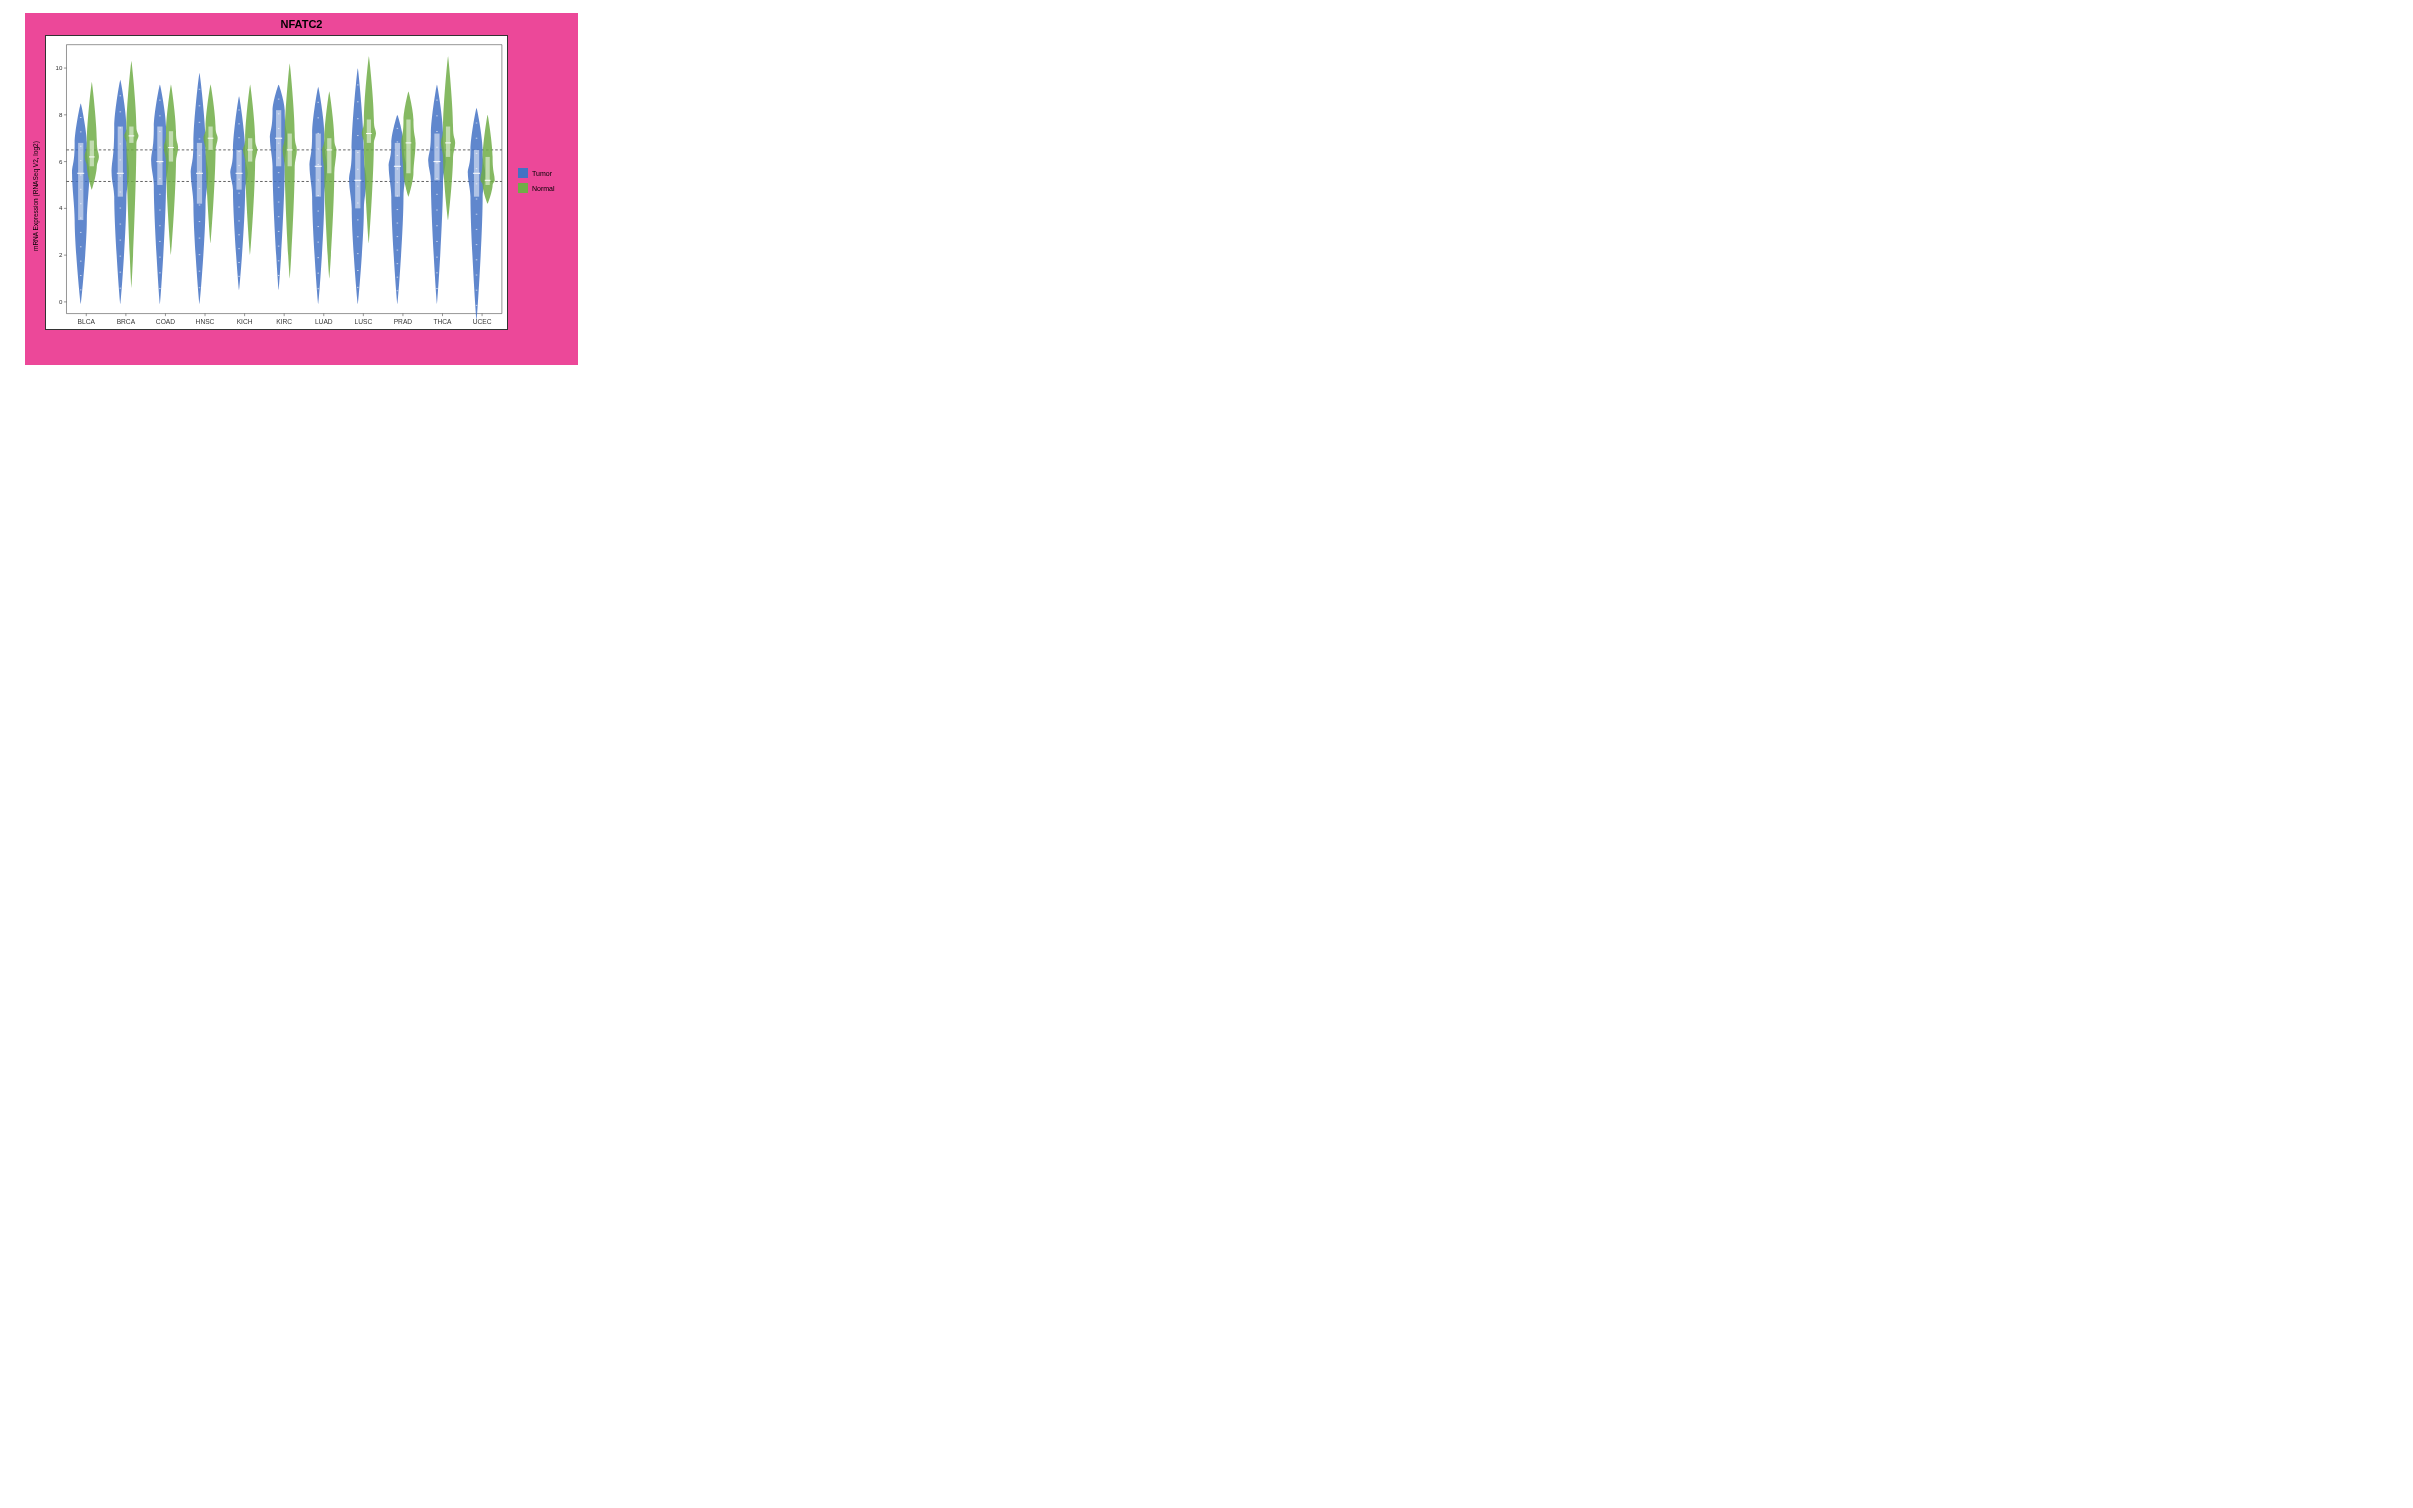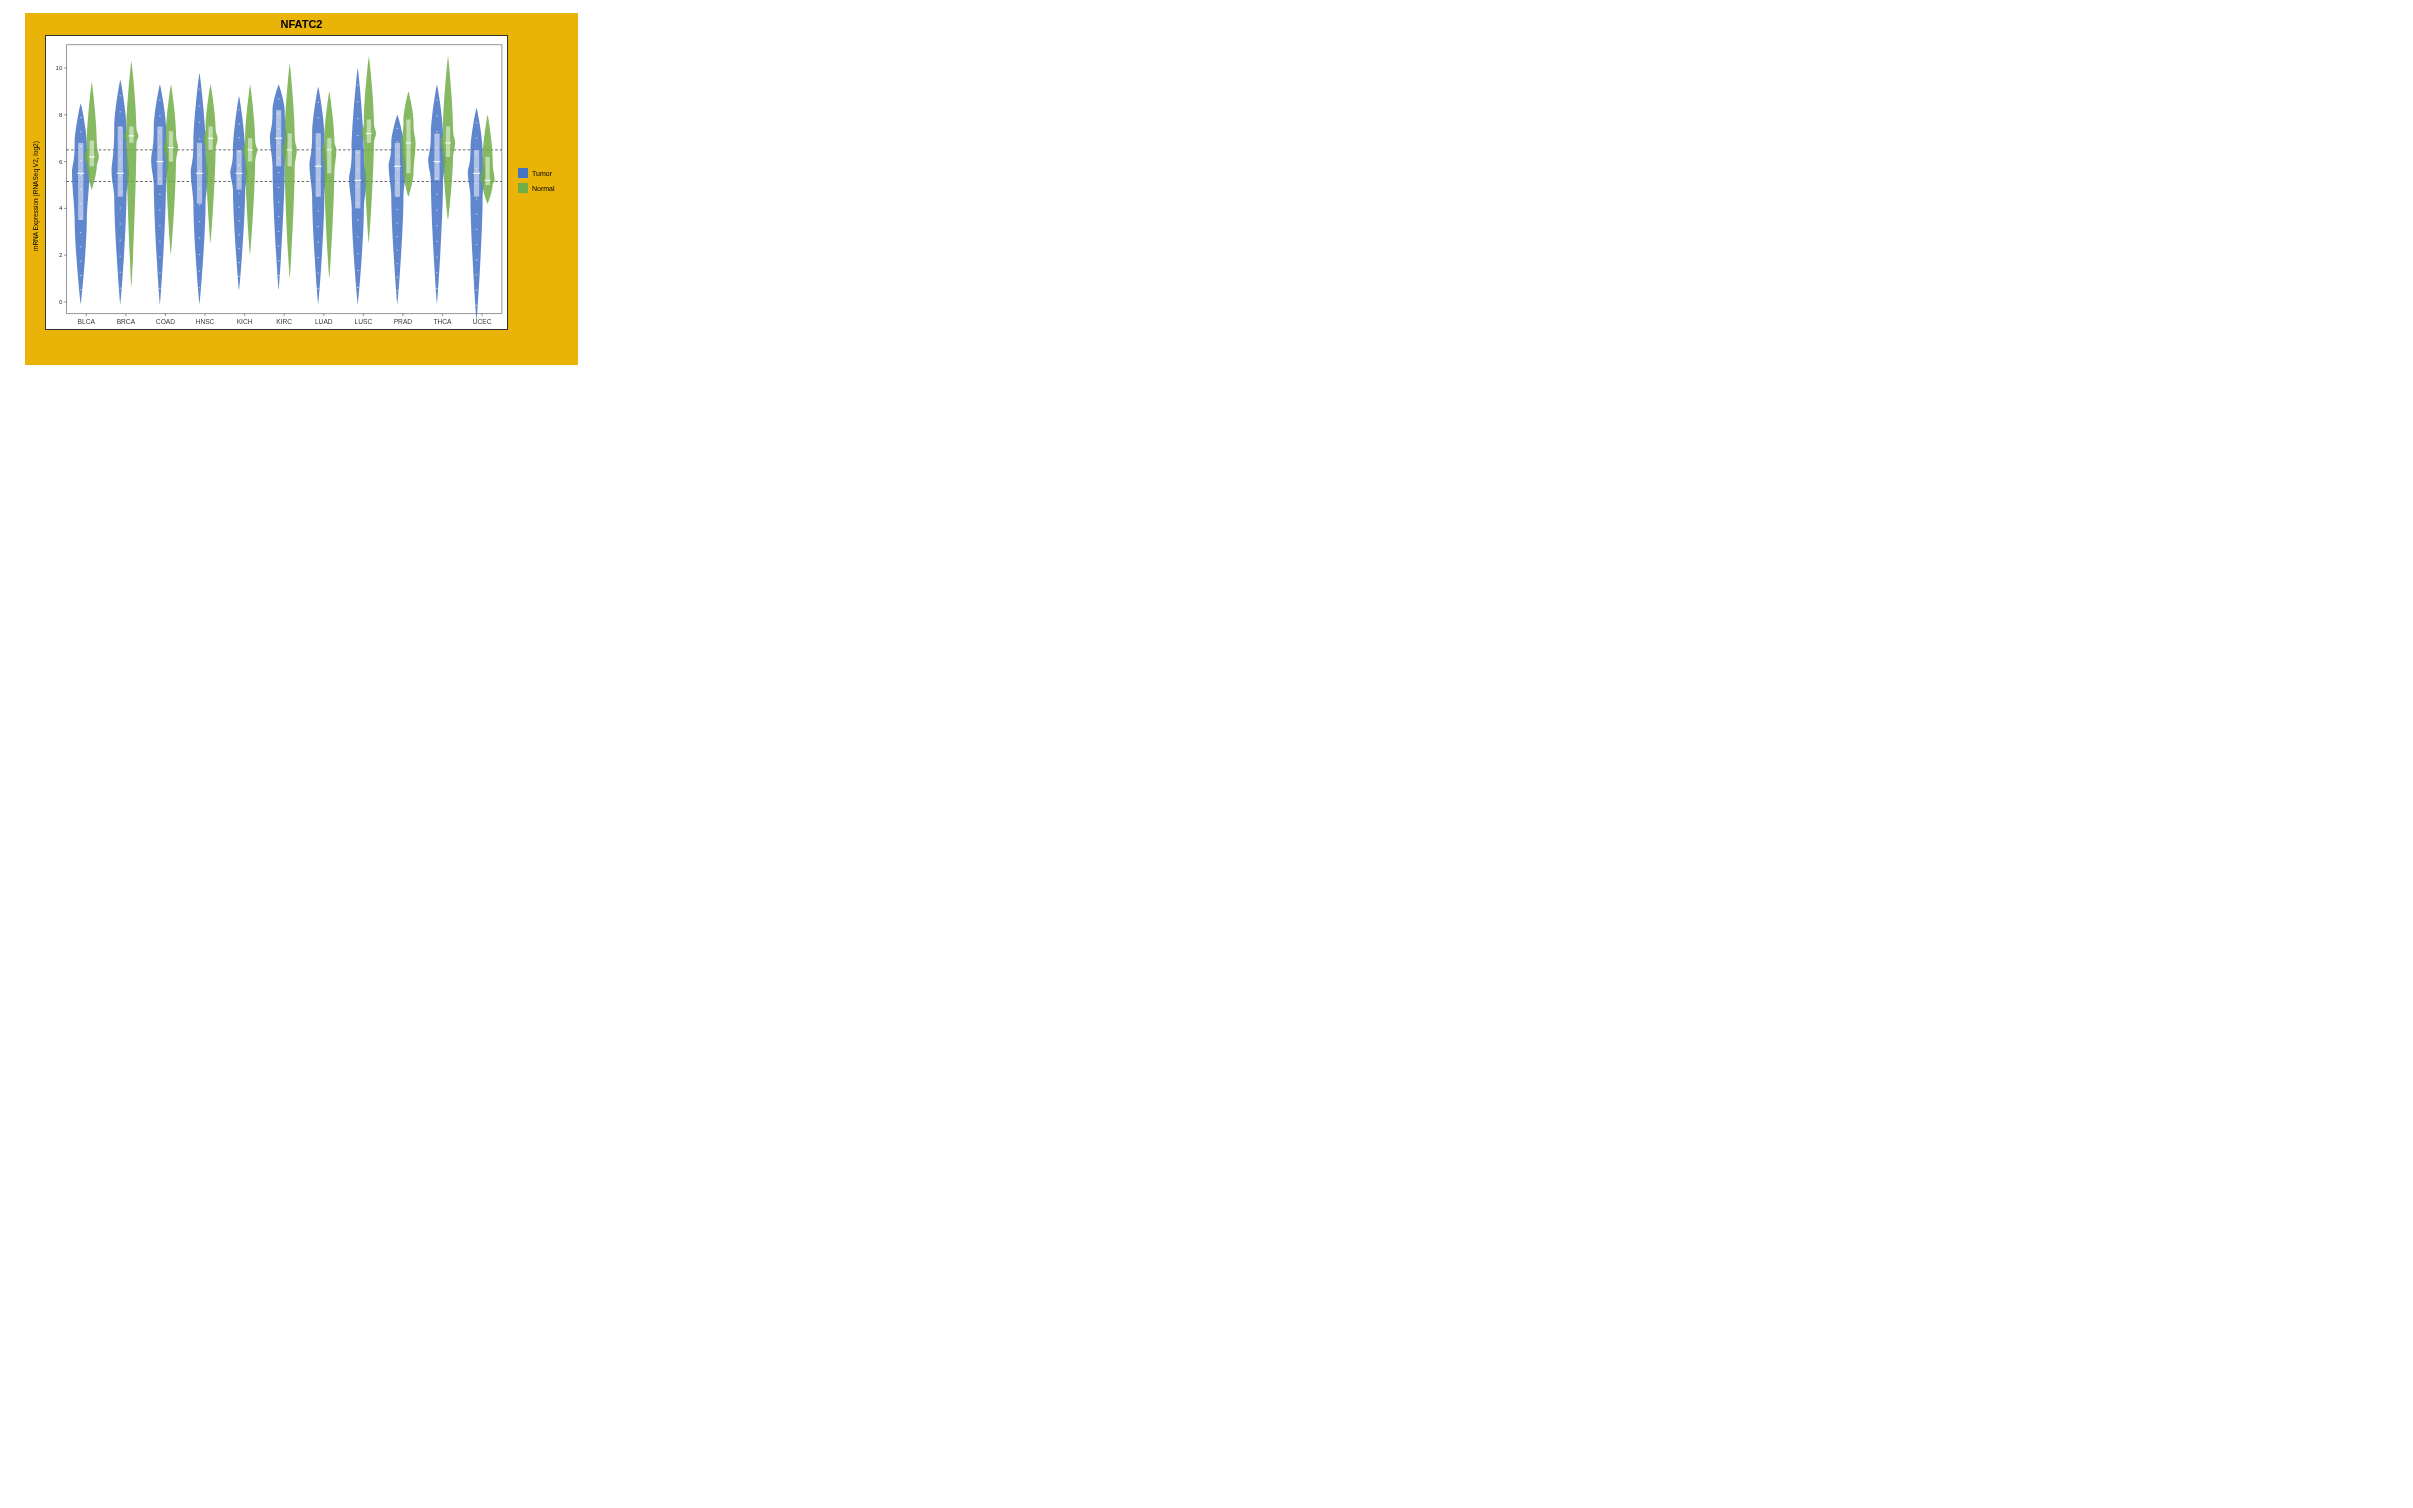--- a/index.html
+++ b/index.html
@@ -9,21 +9,21 @@
       width: 603px;
       height: 377px;
       display: flex;
       align-items: center;
       justify-content: center;
     }
     .chart-container {
       width: 553px;
       height: 352px;
       position: relative;
-      background: #eab308;
+      background: #ec4899;
     }
     .chart-title {
       text-align: center;
       font-size: 11px;
       font-weight: bold;
       margin-bottom: 5px;
       padding-top: 5px;
     }
     .chart-area {
       display: flex;

